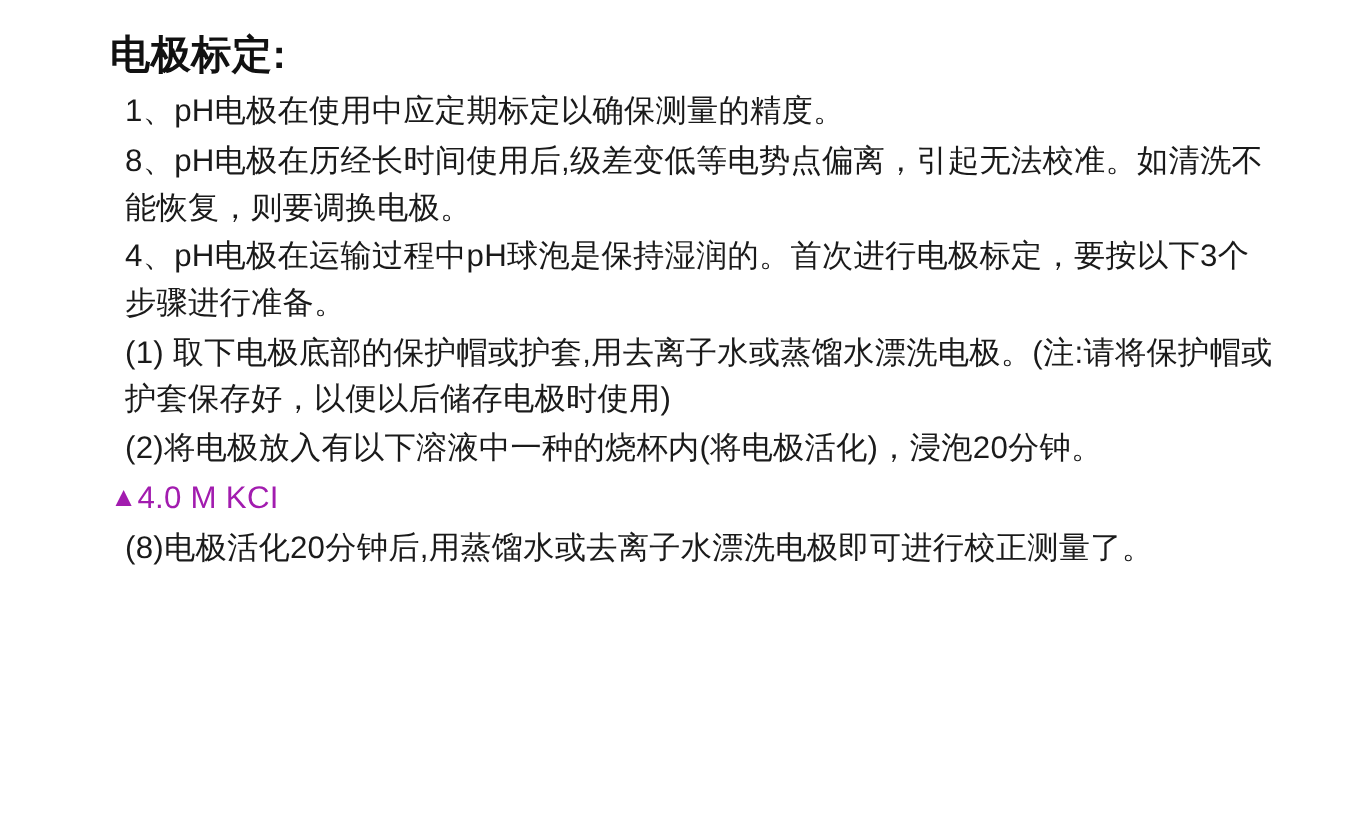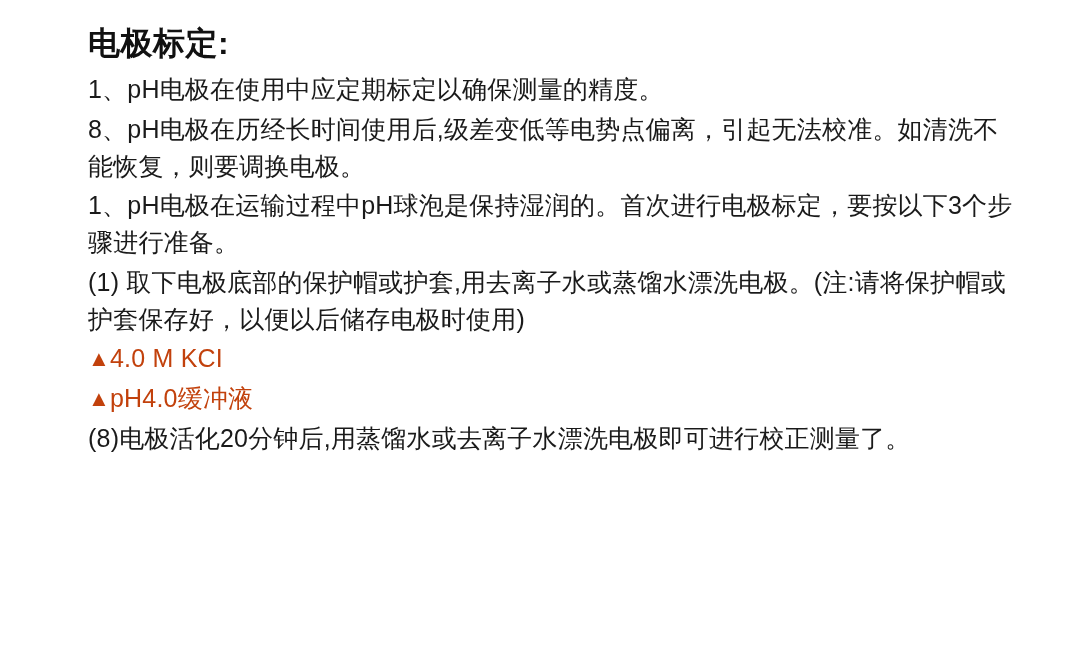--- a/index.html
+++ b/index.html
@@ -24,49 +24,49 @@
     font-size: 32px;
     font-weight: bold;
     line-height: 1.35;
     letter-spacing: 0.5px;
     margin: 0 0 6px 0;
     color: #111111;
   }
   .para {
     font-size: 25px;
     line-height: 1.47;
-    margin: 0 0 3px 0;
+    margin: 0 0 3px 12px;
     color: #1a1a1a;
     letter-spacing: 0.2px;
     text-align: left;
   }
   .bullet-line {
     font-size: 25px;
     line-height: 1.47;
     margin: 0 0 3px 0;
-    color: #c2410c;
+    color: #a21caf;
     letter-spacing: 0.2px;
   }
   .tri {
     font-size: 22px;
     line-height: 1;
     position: relative;
     top: -1px;
   }
 </style>
 </head>
 <body>
 
 <div class="page">
 
   <h1 class="doc-title">电极标定:</h1>
 
   <p class="para">1、pH电极在使用中应定期标定以确保测量的精度。</p>
   <p class="para">8、pH电极在历经长时间使用后,级差变低等电势点偏离，引起无法校准。如清洗不能恢复，则要调换电极。</p>
-  <p class="para">1、pH电极在运输过程中pH球泡是保持湿润的。首次进行电极标定，要按以下3个步骤进行准备。</p>
+  <p class="para">4、pH电极在运输过程中pH球泡是保持湿润的。首次进行电极标定，要按以下3个步骤进行准备。</p>
   <p class="para">(1) 取下电极底部的保护帽或护套,用去离子水或蒸馏水漂洗电极。(注:请将保护帽或护套保存好，以便以后储存电极时使用)</p>
+  <p class="para">(2)将电极放入有以下溶液中一种的烧杯内(将电极活化)，浸泡20分钟。</p>
 
   <p class="bullet-line"><span class="tri">▲</span><span>4.0 M KCI</span></p>
-  <p class="bullet-line"><span class="tri">▲</span><span>pH4.0缓冲液</span></p>
 
   <p class="para">(8)电极活化20分钟后,用蒸馏水或去离子水漂洗电极即可进行校正测量了。</p>
 
 </div>
 
 </body></html>

